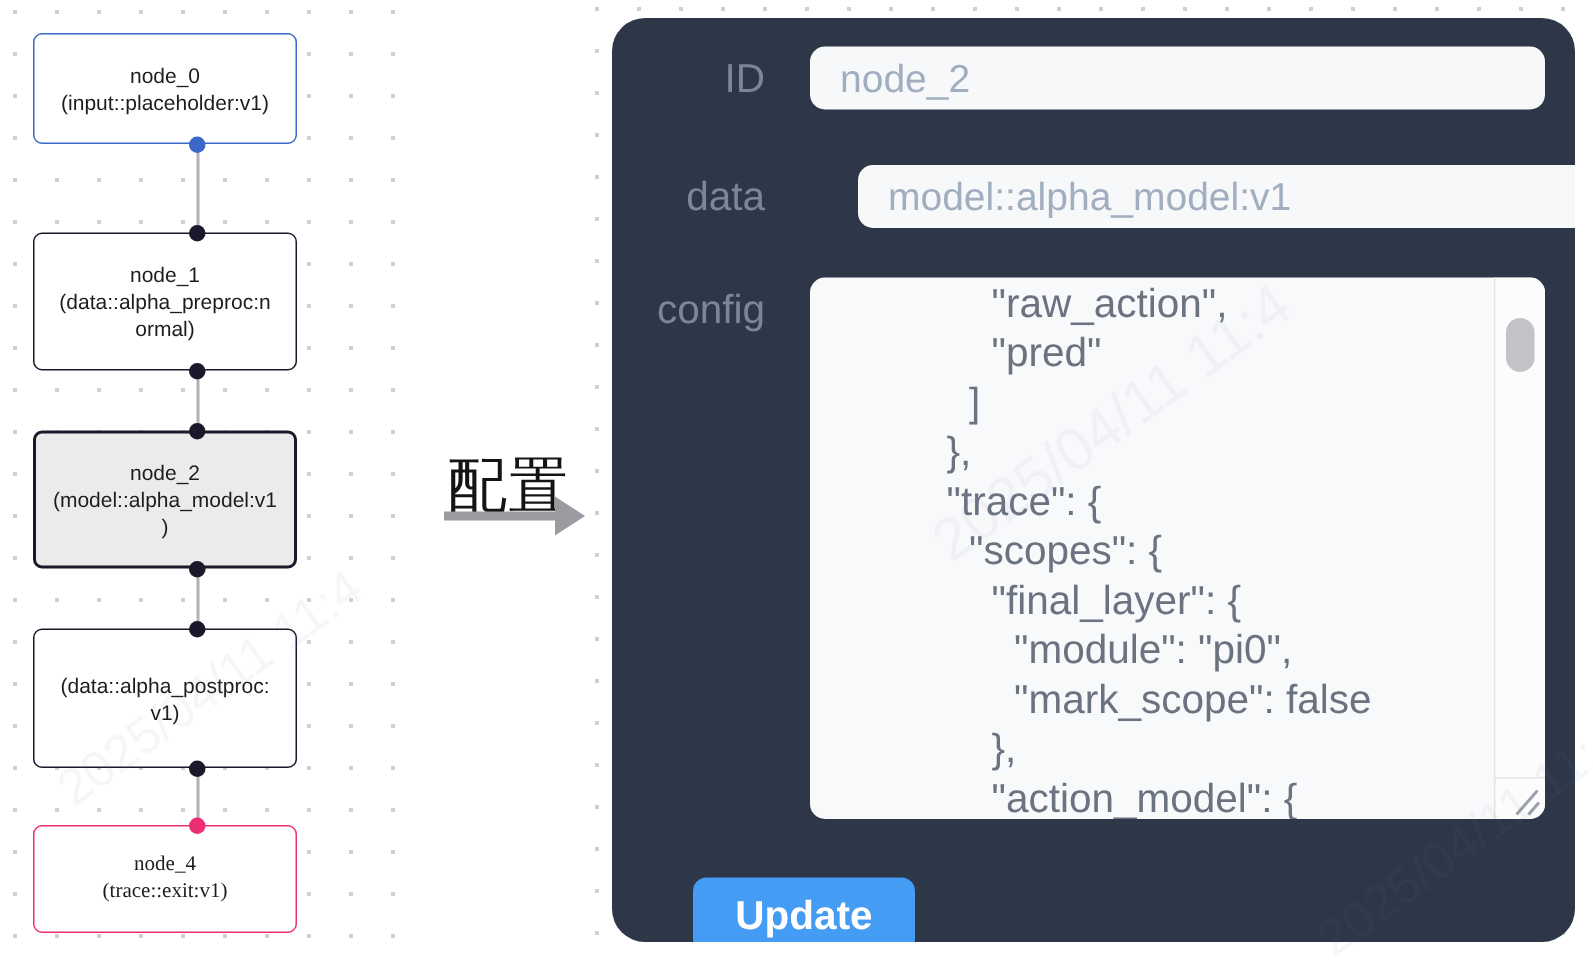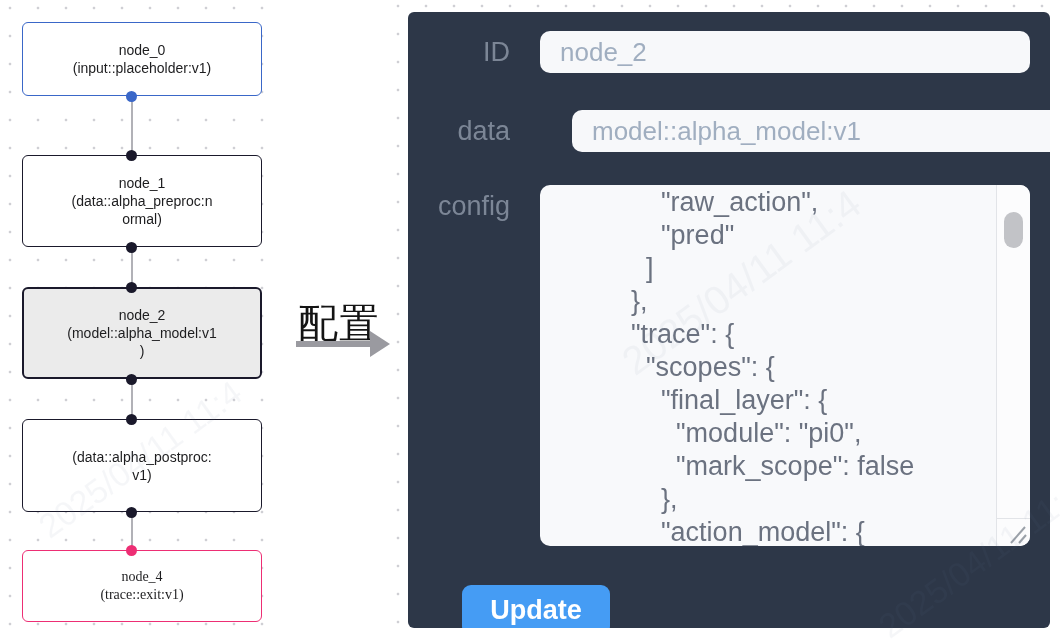--- a/index.html
+++ b/index.html
@@ -14,21 +14,21 @@
     background-size: 28px 28px; background-position:-4px -6px;
   }
   #panel-canvas {
     left:385px; top:0; width:677px; height:643px;
     background-image: radial-gradient(circle, #cfcfd4 1.5px, transparent 1.6px);
     background-size: 28px 28px; background-position:-1px -8px;
   }
 
   
   .node {
-    left:22px; width:240px; background:#ffffff; border-radius:6px;
+    left:22px; width:176px; background:#ffffff; border-radius:6px;
     display:flex; flex-direction:column; align-items:center; justify-content:center;
     font-size:14px; line-height:18px; color:#1d1d1f; text-align:center; z-index:3;
   }
   .node div { width:100%; }
   .node-input    { border:1.6px solid #3a67c8; }
   .node-default  { border:1.6px solid #1a192b; }
   .node-selected { border:2.5px solid #1a192b; background:#ebebeb; }
   .node-output   { border:1.6px solid #ed2e74;font-family:Liberation Serif, serif; }
 
   .edge { left:131px; width:1.5px; background:#b1b1b7; z-index:1; }
@@ -38,21 +38,21 @@
   
   #annot-label { left:298px; top:296px; width:90px; font-size:40px; color:#141414;
                  letter-spacing:1px; z-index:5; }
   #arrow-shaft { left:296px; top:341px; width:76px; height:6px; background:#9a9aa0; z-index:5; }
   #arrow-head  { left:370px; top:331px; width:0; height:0; z-index:5;
                  border-top:13px solid transparent; border-bottom:13px solid transparent;
                  border-left:20px solid #9a9aa0; }
 
   
   #panel { left:408px; top:12px; width:642px; height:616px; background:#2d3748;
-           border-radius:6px; overflow:hidden; z-index:2; }
+           border-radius:22px; overflow:hidden; z-index:2; }
   .fld-label { left:0; width:102px; color:#7c8696; font-size:27px; text-align:right;
                display:flex; align-items:center; justify-content:flex-end; }
   .fld-input { left:132px; width:490px; height:42px; background:#f7f8fa; border:none;
                border-radius:10px; font-size:26px; color:#a0aec0; padding:0 20px;
                font-family:"Liberation Sans","DejaVu Sans",sans-serif; outline:none; }
 
   #config-box { left:132px; top:173px; width:490px; height:361px; background:#f8f9fb;
                 border-radius:10px; overflow:hidden; }
   #config-pre { white-space:pre; font-family:"Liberation Sans","DejaVu Sans",sans-serif;
                 font-size:27px; line-height:33px; color:#6b7280; padding:1px 0 0 16px; }

